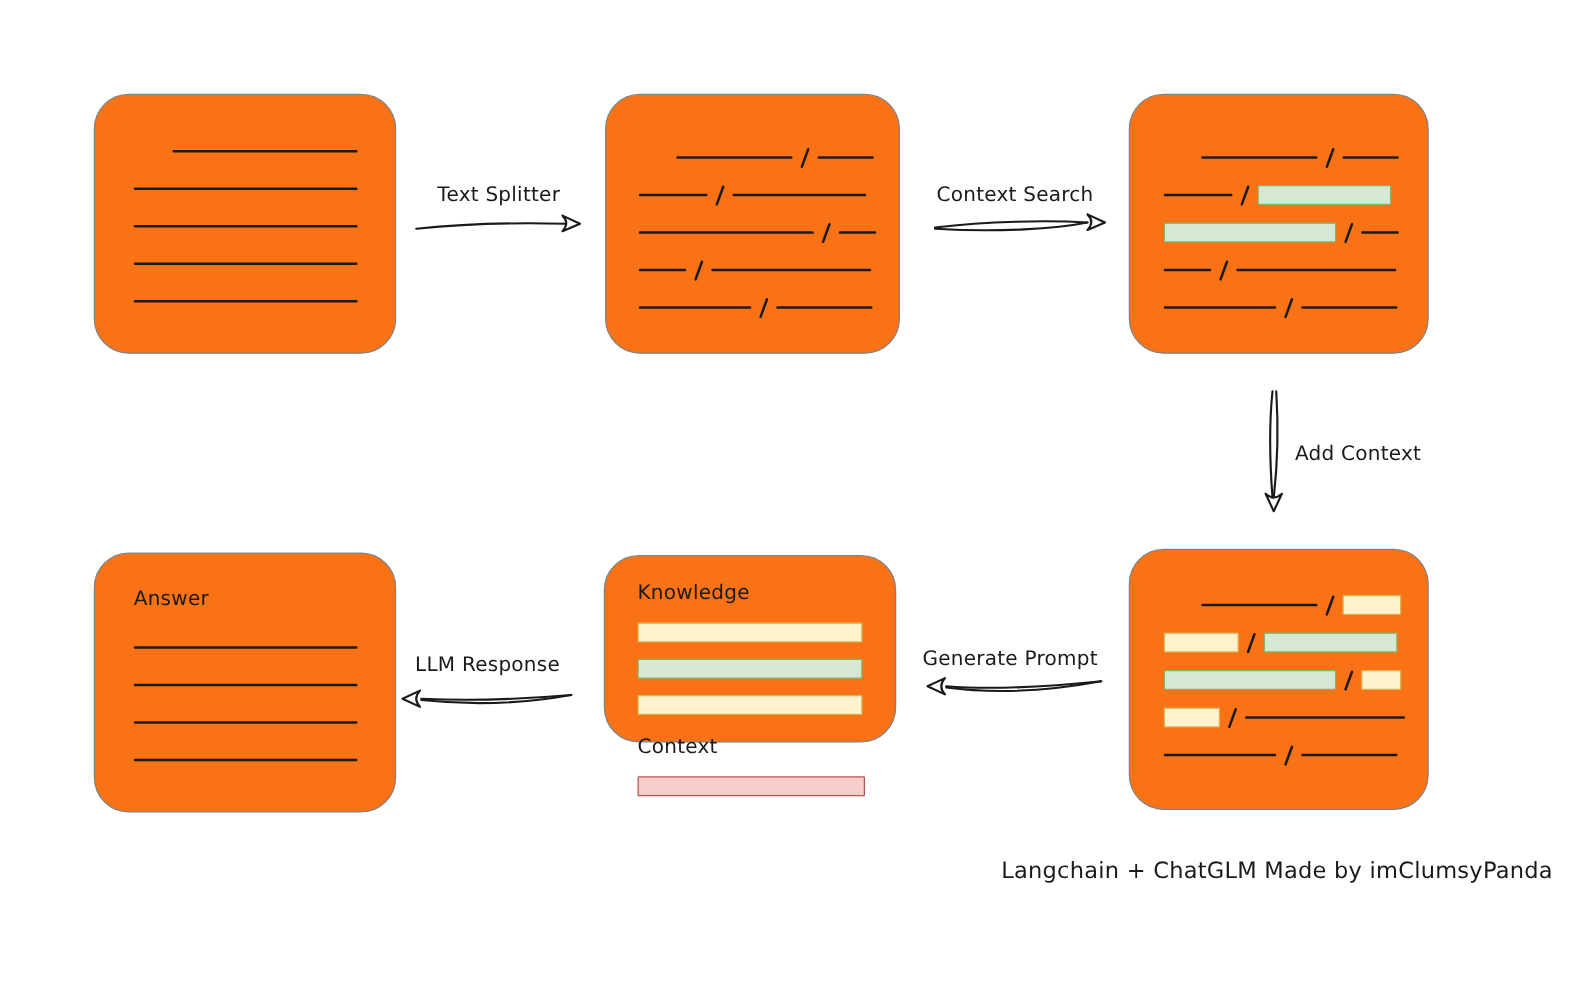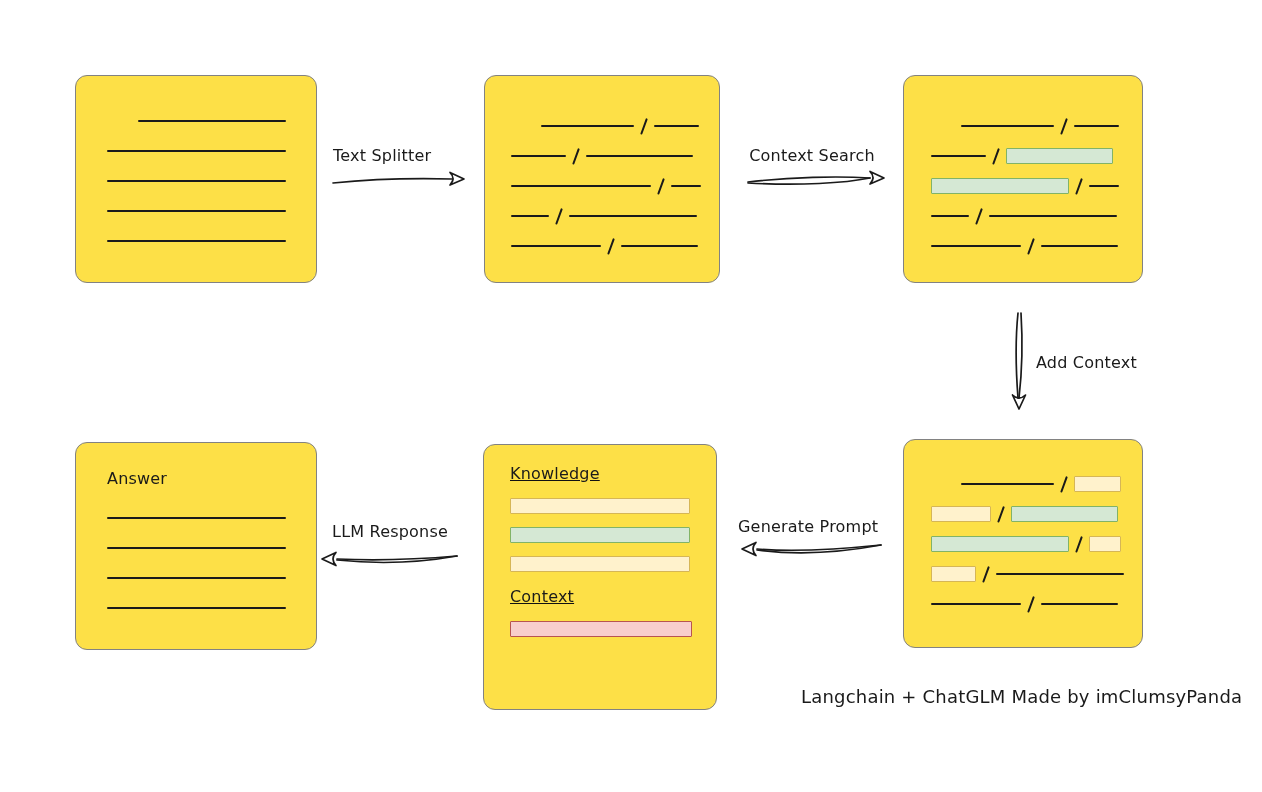--- a/index.html
+++ b/index.html
@@ -13,28 +13,28 @@
     width: 1262px;
     height: 792px;
     background: var(--canvas-bg, #ffffff);
     overflow: hidden;
   }
 
   
   .sketch-box {
     position: absolute;
     border: 1.5px solid var(--box-border, #828282);
-    border-radius: 12px;
-    background: #fde047;
+    border-radius: 28px;
+    background: #f97316;
   }
   #box-source    { left: 75px;  top: 75px;  width: 242px; height: 208px; padding: 30px 26px 0 31px; }
   #box-split     { left: 484px; top: 75px;  width: 236px; height: 208px; padding: 35px 18px 0 26px; }
   #box-matched   { left: 903px; top: 75px;  width: 240px; height: 208px; padding: 35px 18px 0 27px; }
   #box-context   { left: 903px; top: 439px; width: 240px; height: 209px; padding: 29px 18px 0 27px; }
-  #box-prompt    { left: 483px; top: 444px; width: 234px; height: 266px; padding: 10px 18px 0 26px; text-decoration: underline; }
+  #box-prompt    { left: 483px; top: 444px; width: 234px; height: 150px; padding: 10px 18px 0 26px; }
   #box-answer    { left: 75px;  top: 442px; width: 242px; height: 208px; padding: 10px 26px 0 31px; }
 
   .seg-row {
     display: flex;
     align-items: center;
     height: 30px;
     column-gap: 7px;
   }
   #box-prompt .seg-row { height: 29px; }
 
@@ -81,21 +81,21 @@
     width: 1262px; height: 792px;
     pointer-events: none;
   }
   .arrow-label {
     position: absolute;
     font-size: 16px;
     letter-spacing: 0.2px;
     color: var(--ink, #1a1a1a);
     white-space: nowrap;
   }
-  #label-text-splitter   { left: 333px;  top: 146px; width: 132px; }
+  #label-text-splitter   { left: 333px;  top: 146px; width: 132px; text-align: center; }
   #label-vector-search   { left: 744px;  top: 146px; width: 136px; text-align: center; }
   #label-add-context     { left: 1036px; top: 353px; text-align: right; }
   #label-generate-prompt { left: 738px;  top: 517px; width: 142px; }
   #label-llm-response    { left: 328px;  top: 522px; width: 124px; text-align: center; }
 
   .footer-credit {
     position: absolute;
     left: 770px;
     top: 686px;
     width: 420px;

